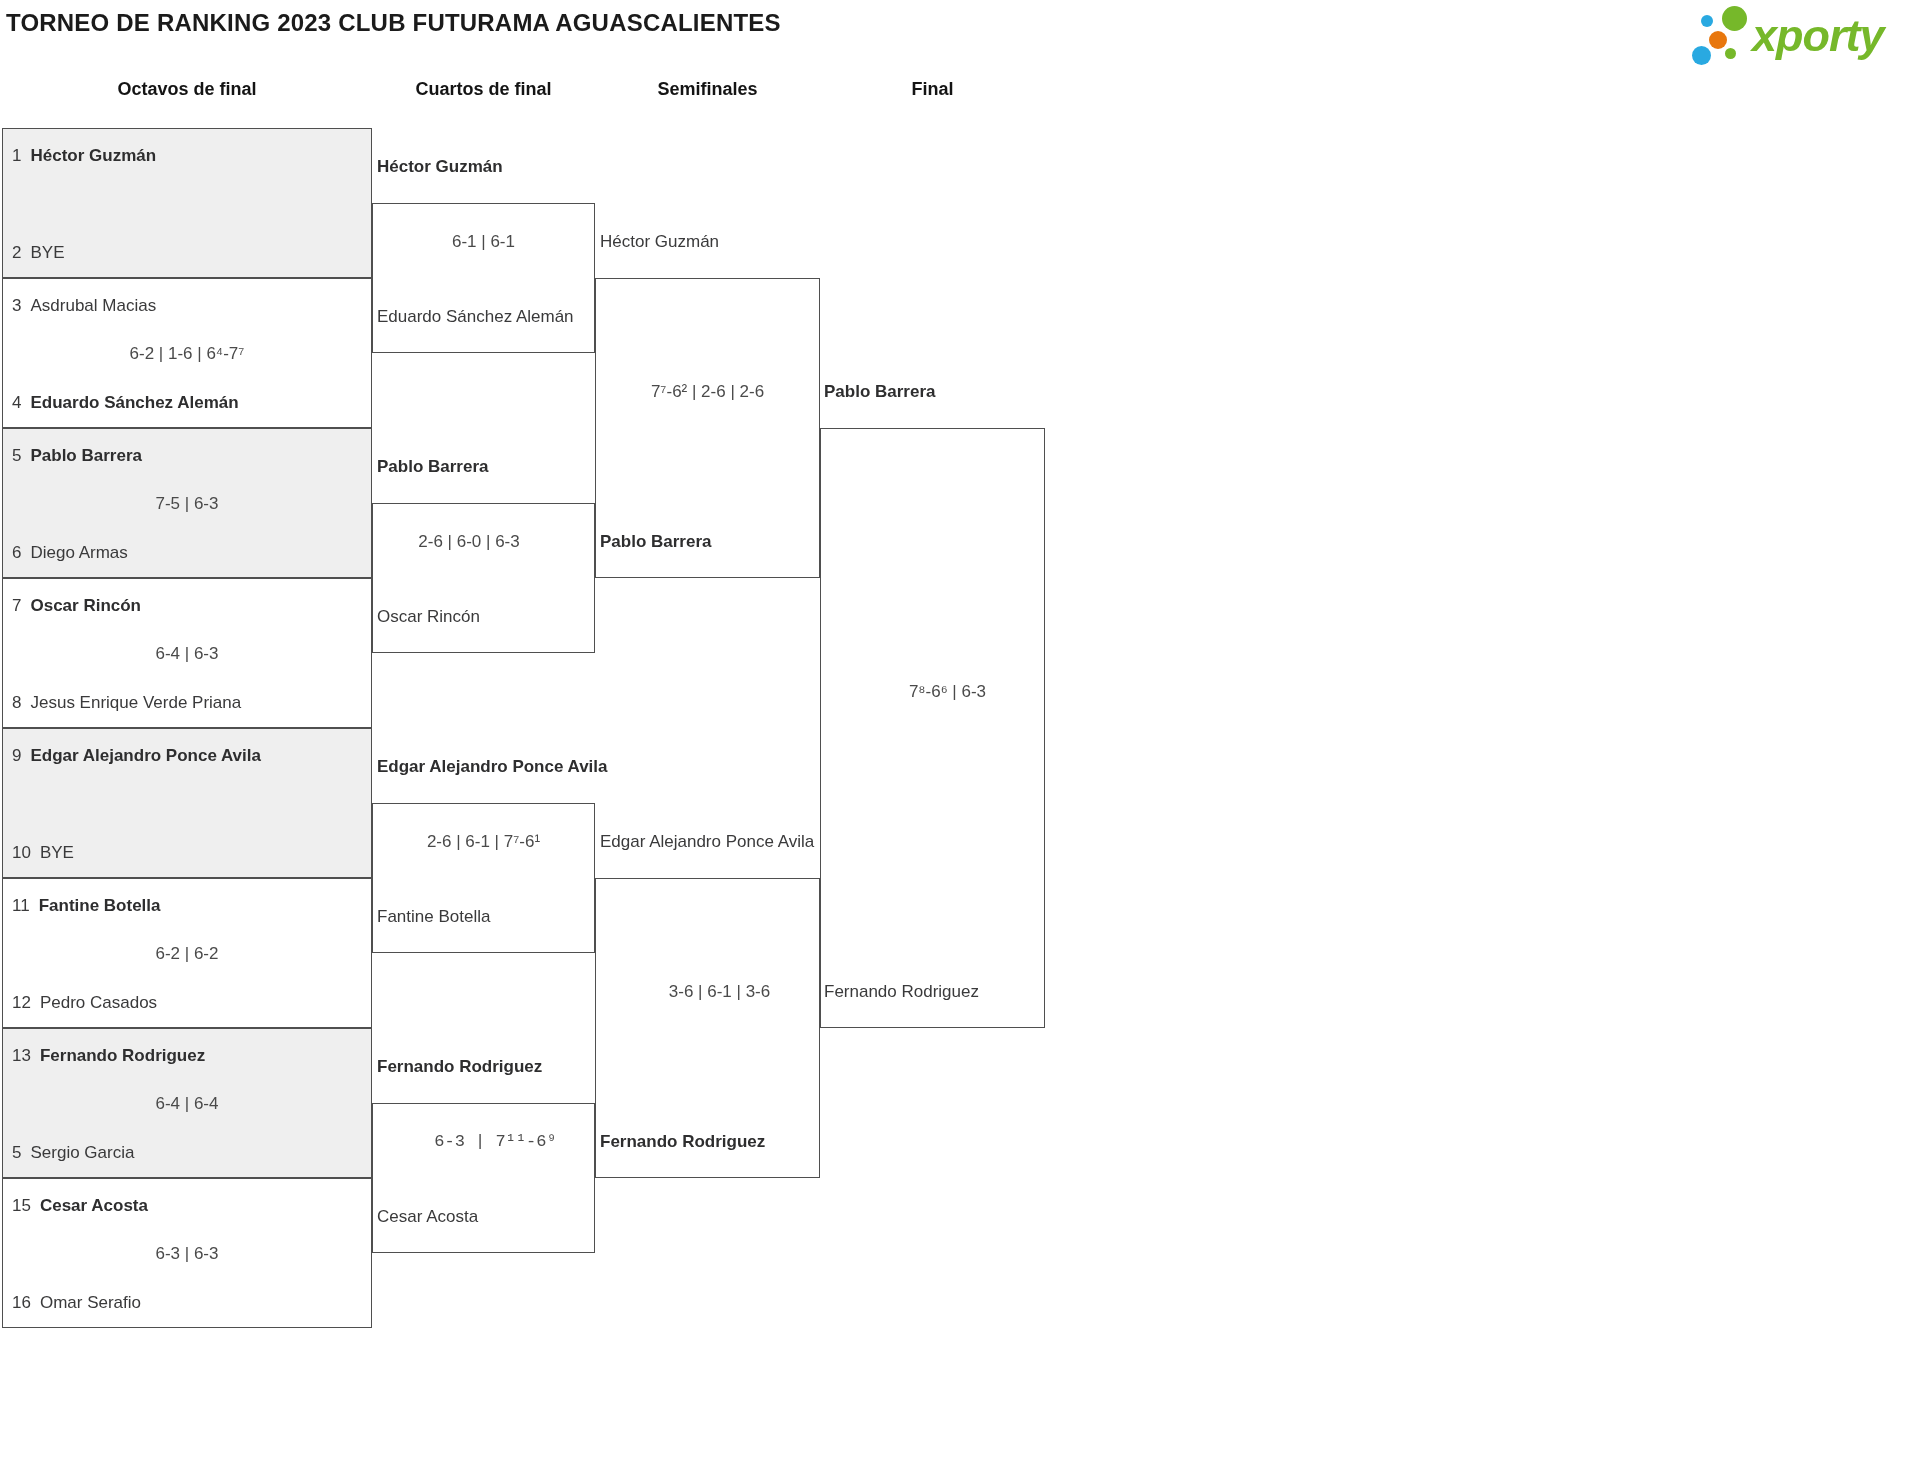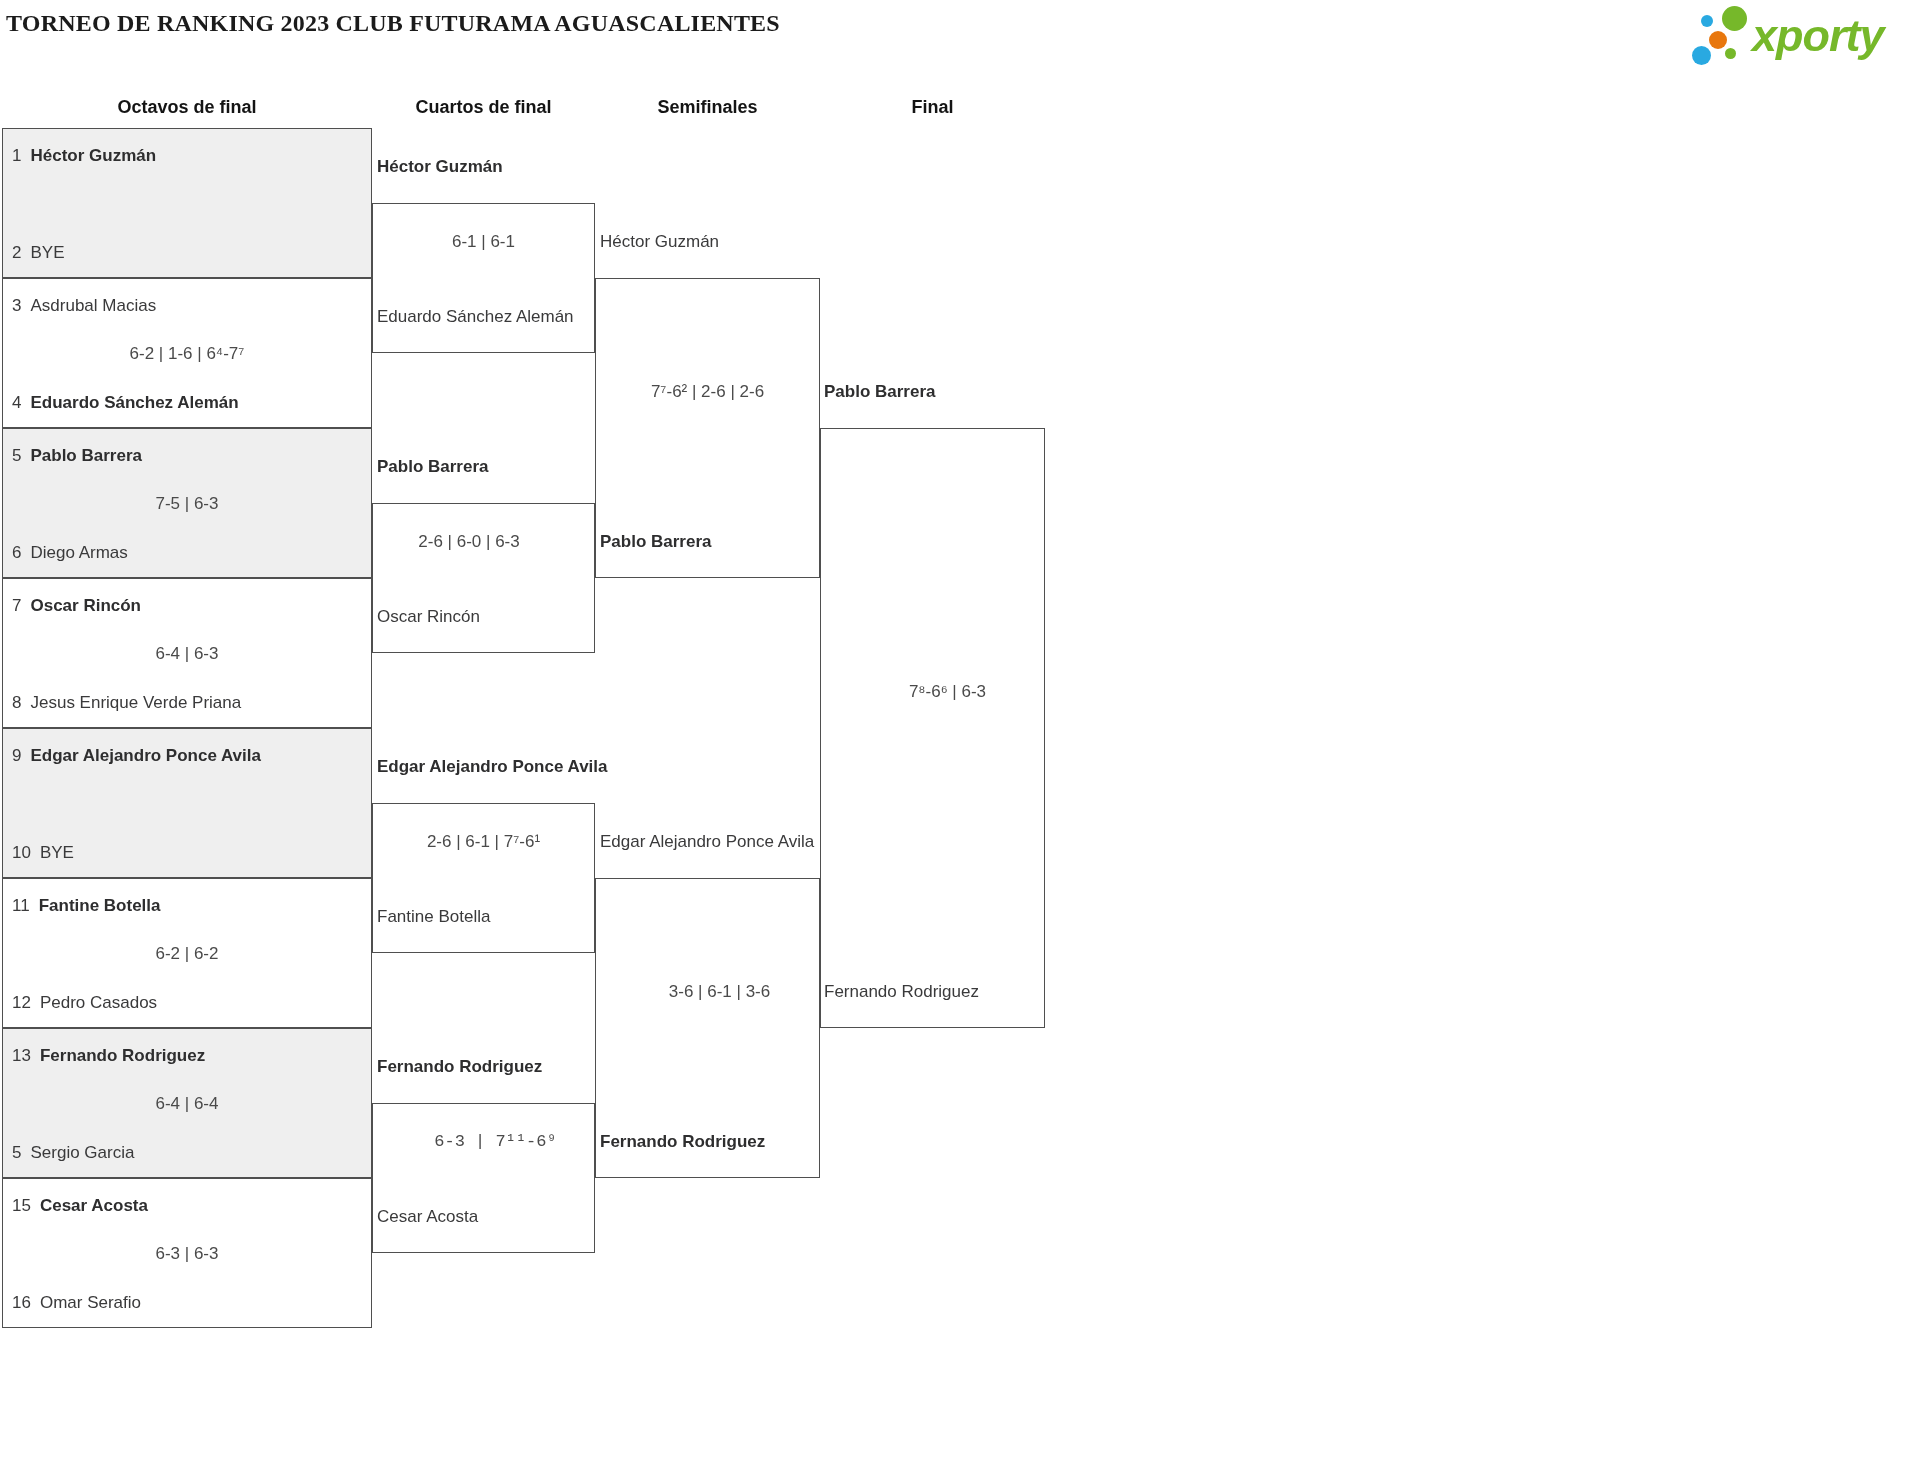--- a/index.html
+++ b/index.html
@@ -3,26 +3,26 @@
 <meta charset="utf-8">
 <style>
   html,body{margin:0;padding:0;}
   body{
     width:1920px;height:1459px;background:#ffffff;
     font-family:"Liberation Sans",sans-serif;
     color:#3a3a3b;position:relative;overflow:hidden;
   }
   .abs{position:absolute;}
   
-  .title-line{font-size:24px;font-weight:700;color:#1b1b1b;line-height:34px;letter-spacing:.2px;font-family:Liberation Serif, serif;}
+  .title-line{font-size:24px;font-weight:700;color:#1b1b1b;line-height:34px;letter-spacing:.2px;}
   .logo{position:absolute;left:1688px;top:2px;width:232px;height:72px;cursor:pointer;font-style:italic;}
   .dot{position:absolute;border-radius:50%;}
   .logo-word{position:absolute;left:64px;top:8px;font-size:45px;font-weight:800;letter-spacing:-1px;color:#76b82a;line-height:52px;}
   
-  .round-header{position:absolute;top:95px;height:24px;line-height:24px;text-align:center;
+  .round-header{position:absolute;top:77px;height:24px;line-height:24px;text-align:center;
     font-size:18px;font-weight:600;color:#141414;}
   
   .m16{position:absolute;left:2px;width:370px;height:150px;border:1.4px solid #4f4f4f;box-sizing:border-box;background:#ffffff;}
   .m16.shaded{background:#efefef;}
   .prow{position:absolute;left:9px;right:6px;height:24px;line-height:24px;display:flex;font-size:17px;}
   .prow .seed{color:#3a3a3b;font-weight:400;margin-right:9px;}
   .prow.top{top:15px;}
   .prow.bottom{top:112px;}
   .mscore{position:absolute;left:0;width:100%;top:63px;height:24px;line-height:24px;text-align:center;font-size:17px;color:#4a4a4a;}
   

